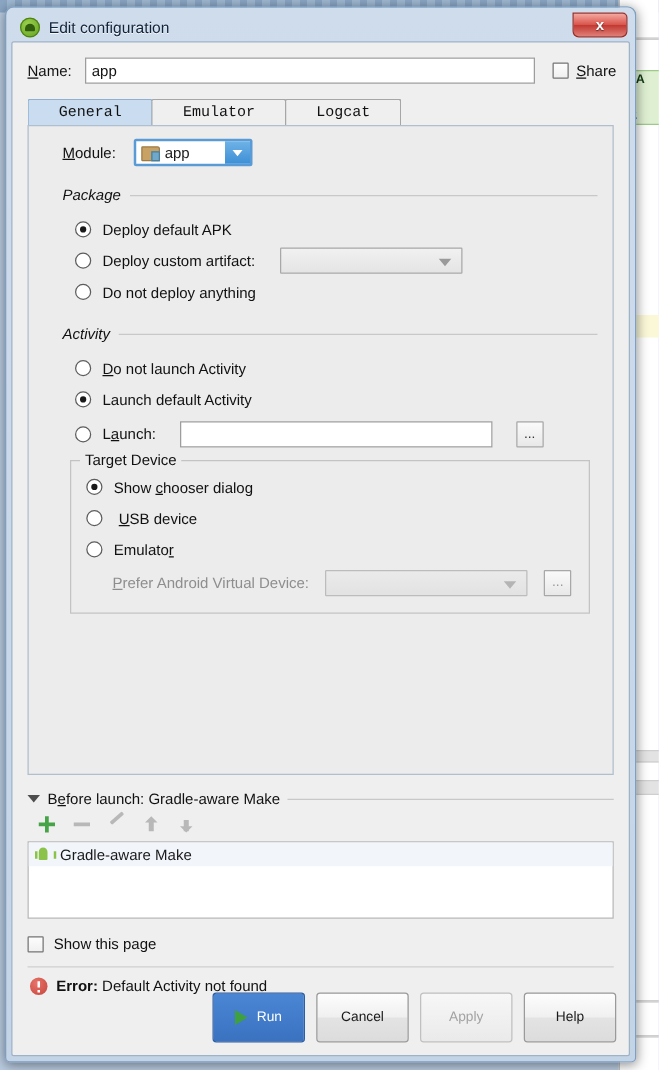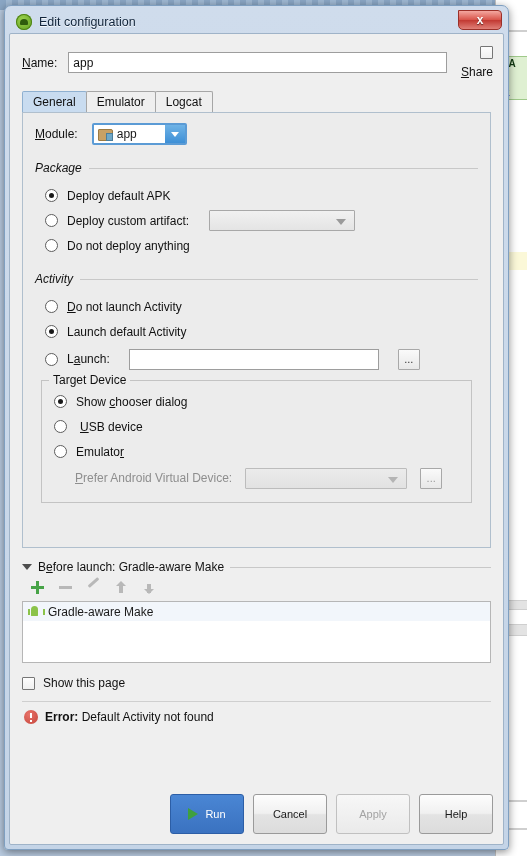--- a/index.html
+++ b/index.html
@@ -122,48 +122,49 @@
     border: 1px solid #767676;
     background: linear-gradient(#fdfdfd,#f0f0f0);
     display:inline-block; position: relative; border-radius:1px;
   }
   .cbx.checked::after {
     content:""; position:absolute;
     left:3px; top:0px; width:5px; height:9px;
     border:solid #1d1d1d; border-width:0 2px 2px 0;
     transform: rotate(42deg);
   }
-  #share-wrap { display:flex; align-items:flex-end; gap:6px;flex-direction:column; }
+  #share-wrap { display:flex; align-items:flex-start; gap:6px; }
 
   
   #tabs {
     display: flex; align-items: flex-end;
     margin: 11px 0 0 12px;
     height: 22px;
   }
   .tab {
-    height: 21px; padding: 0 10px;
+    height: 21px; padding: 0 24px;
     display:flex; align-items:center;
     font-size: 12px; color:#111;
     border: 1px solid #a6a6a6;
     border-bottom: none;
     background: #efefef;
     margin-right: -1px;
     border-radius: 2px 2px 0 0;
     cursor: pointer;
+    font-family: Liberation Mono, monospace;
   }
   .tab.active { background: #c9dcf0; border-color:#8fb0d0; }
 
   
   #panel {
     margin: 0 12px;
     border: 1px solid #b0bfcd;
     background: #ececec;
-    height: 436px;
-    padding: 10px 12px 0 12px;
+    height: 520px;
+    padding: 10px 12px 0 27px;
     position: relative;
     overflow: hidden;
   }
 
   #module-row { display:flex; align-items:center; margin-bottom: 16px; }
   #module-combo {
     margin-left: 14px;
     width: 95px; height: 22px;
     display:flex; align-items:center;
     border: 2px solid #5b9bd5;

